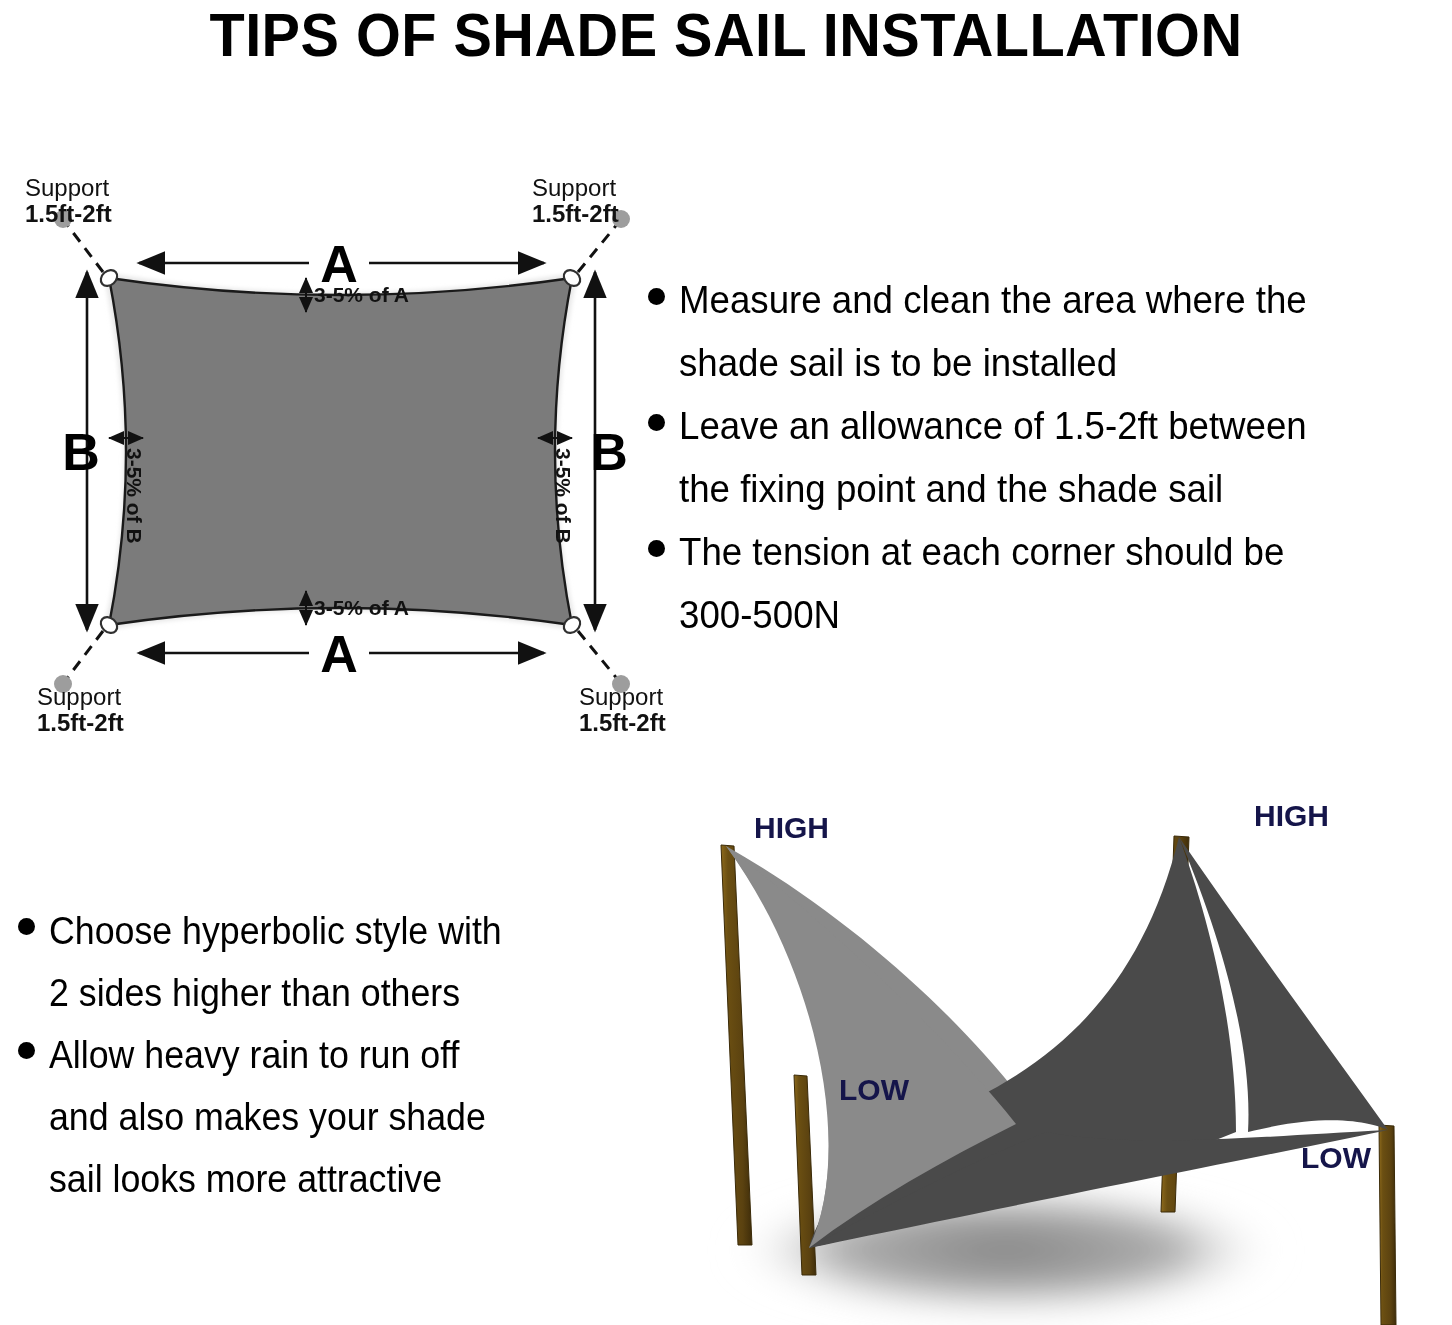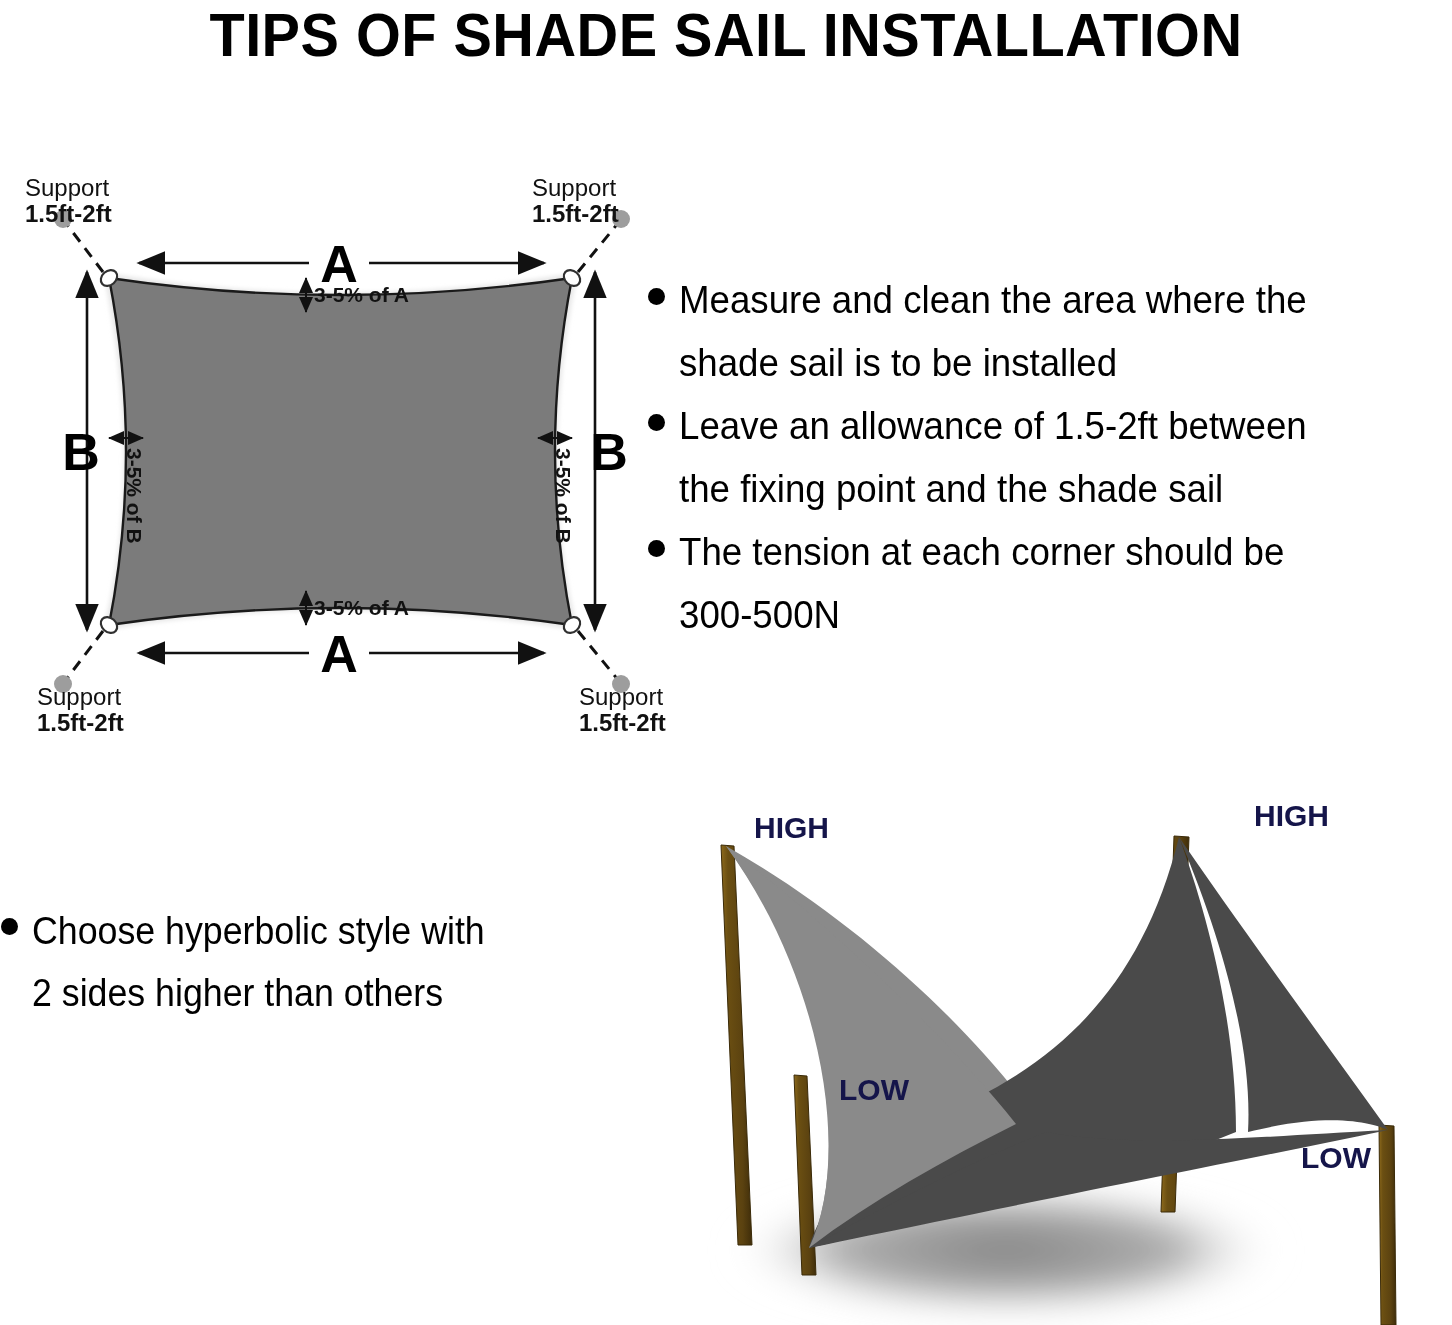--- a/index.html
+++ b/index.html
@@ -69,21 +69,21 @@
     font-size: 39px;
     line-height: 63px;
     transform: scaleX(0.94);
     transform-origin: left top;
     white-space: nowrap;
   }
 
   
   #style-list {
     position: absolute;
-    left: 1px;
+    left: 18px;
     top: 900px;
     width: 640px;
   }
   #style-list .bullet-dot { margin-top: 18px; }
   #style-list .bullet-text {
     font-size: 38px;
     line-height: 62px;
   }
 
   
@@ -210,20 +210,28 @@
     </span>
   </div>
 </div>
 
 <div id="style-list">
   <div class="bullet-row">
     <span class="bullet-dot"></span>
     <span class="bullet-text">
       <span>Choose hyperbolic style with</span><br>
       <span>2 sides higher than others</span>
+    </span>
+  </div>
+  <div class="bullet-row">
+    <span class="bullet-dot"></span>
+    <span class="bullet-text">
+      <span>Allow heavy rain to run off</span><br>
+      <span>and also makes your shade</span><br>
+      <span>sail looks more attractive</span>
     </span>
   </div>
 </div>
 
 <div id="hyper-diagram">
   <svg width="780" height="545" viewBox="0 0 780 545" xmlns="http://www.w3.org/2000/svg">
     <defs>
       <linearGradient id="postGrad" x1="0" y1="0" x2="1" y2="0">
         <stop offset="0%" stop-color="#8d6a1c"></stop>
         <stop offset="22%" stop-color="#6b4f12"></stop>

